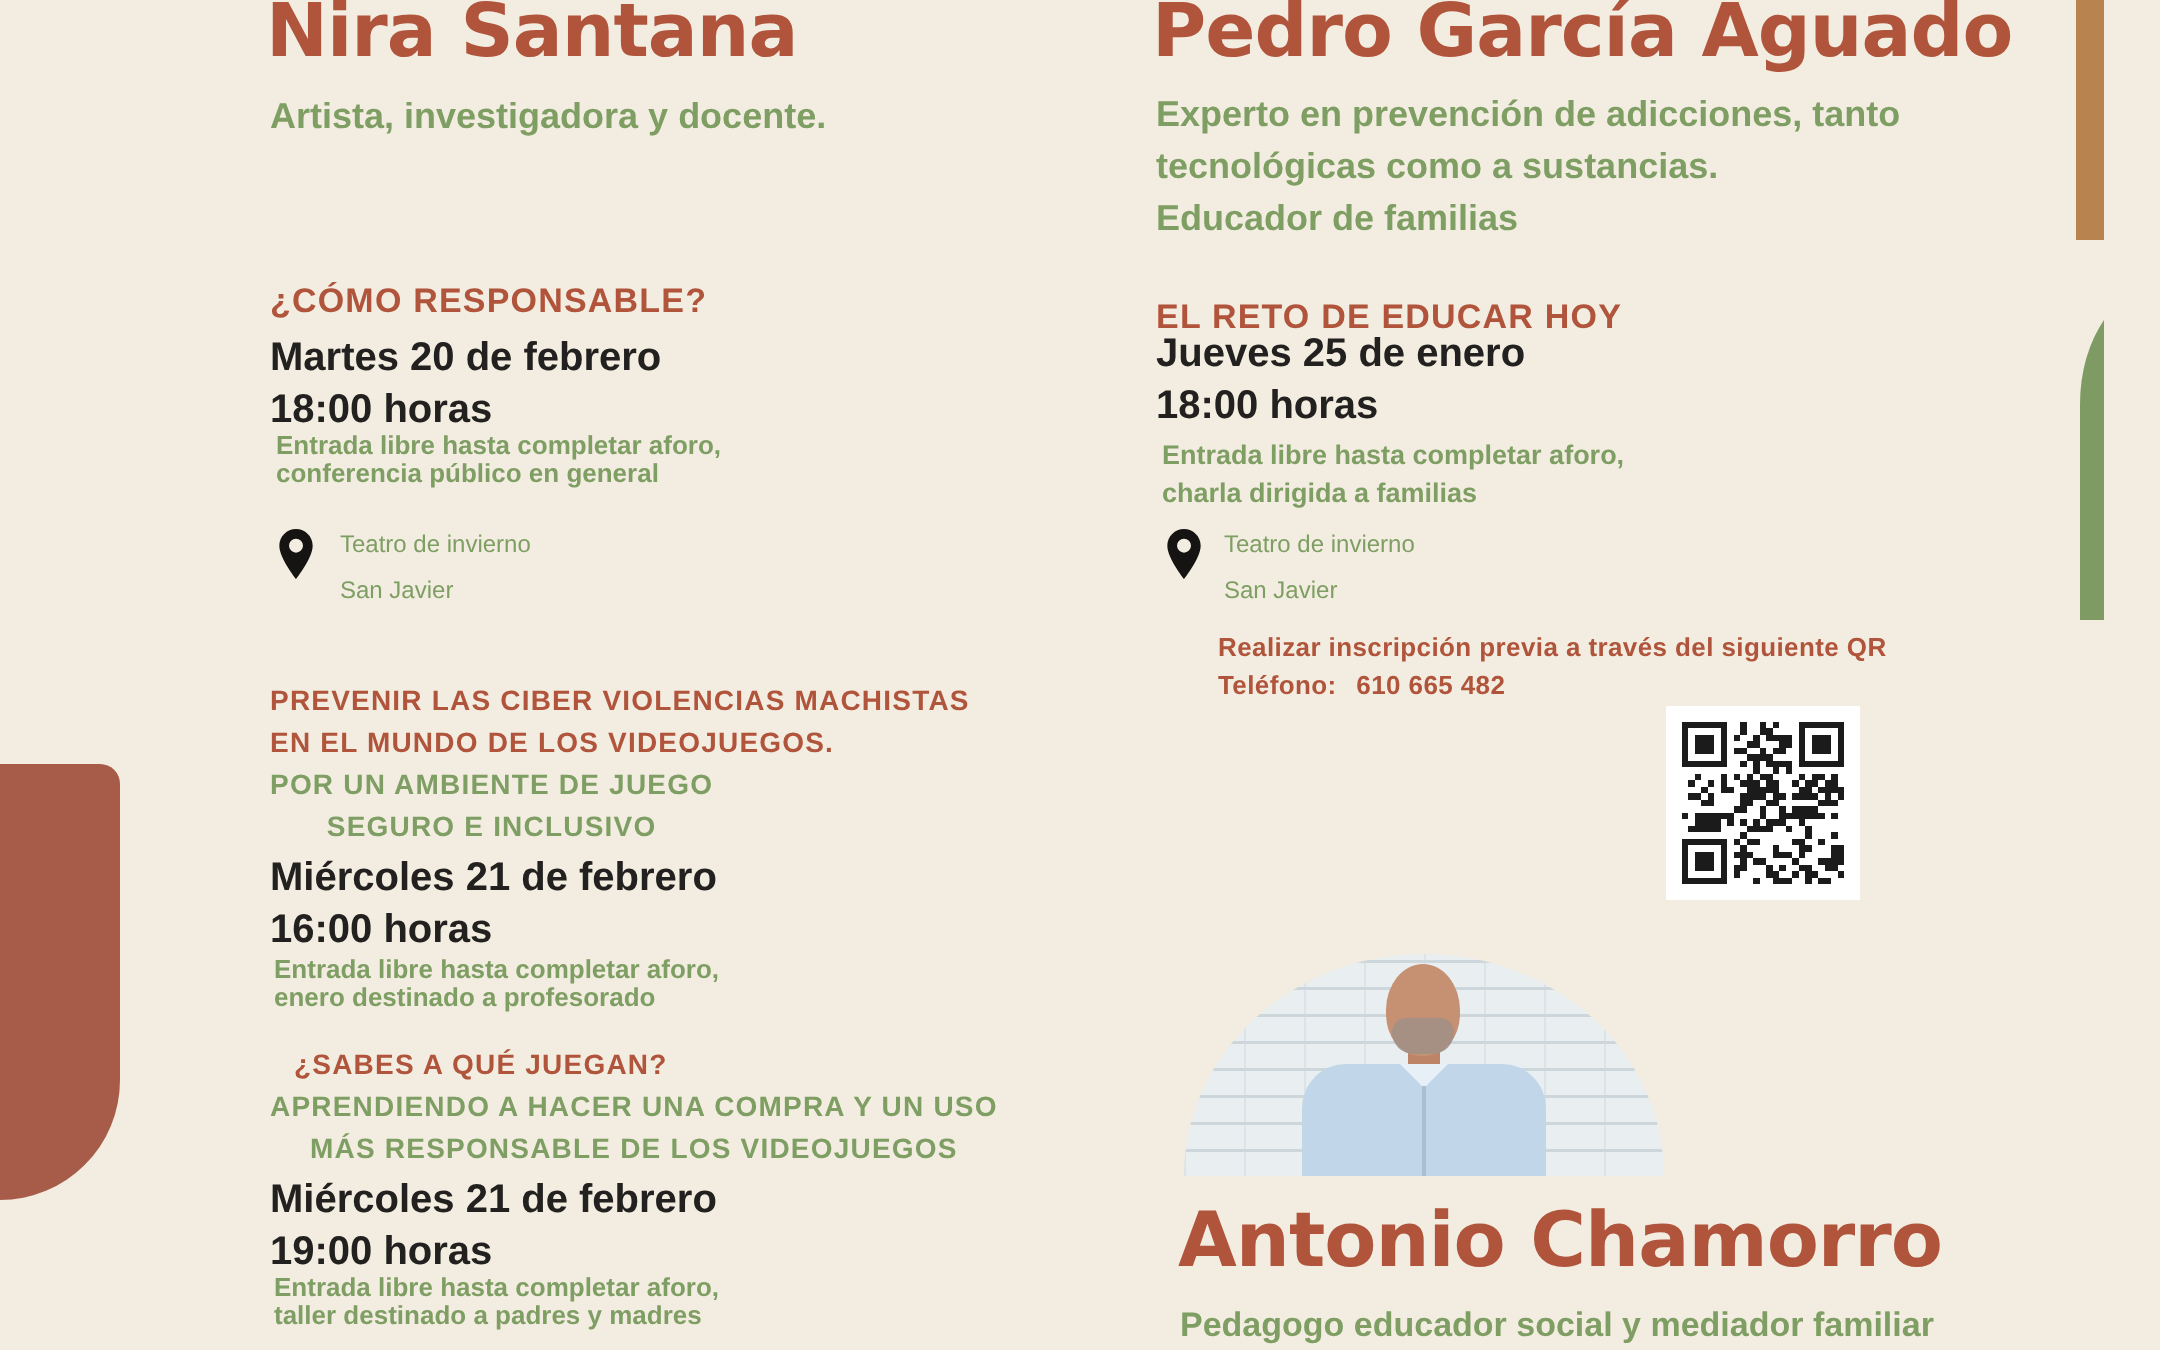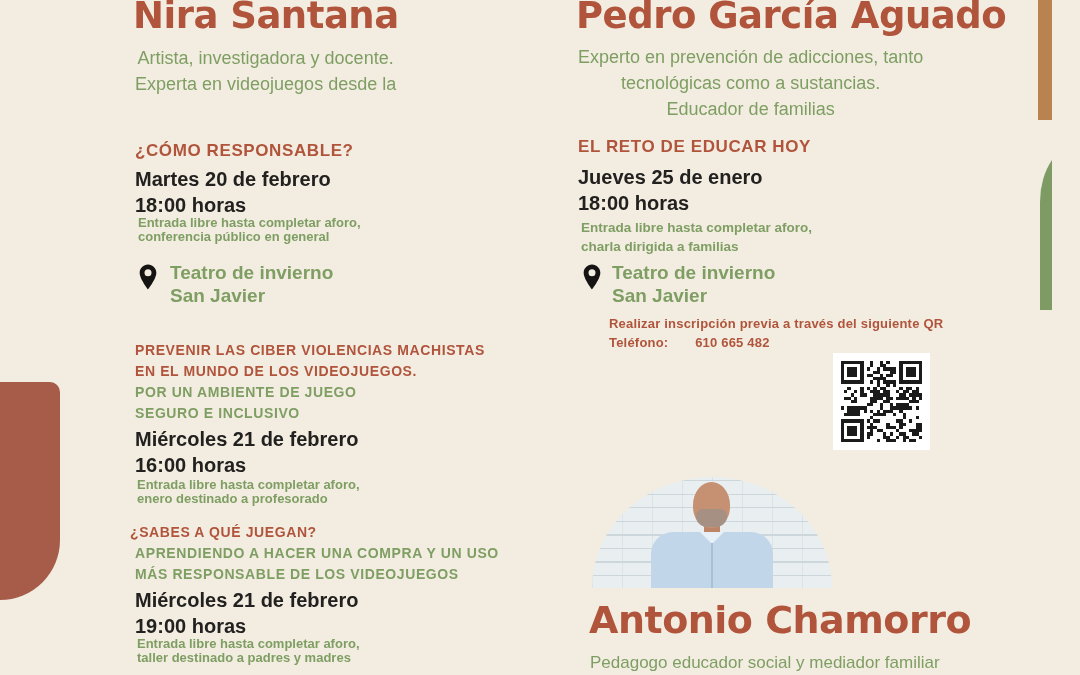--- a/index.html
+++ b/index.html
@@ -8,29 +8,29 @@
     background:#f2ede0;
     font-family:"Liberation Sans",sans-serif;
   }
   .abs{position:absolute;}
   
   .speaker-name{
     font-family:"DejaVu Sans","Liberation Sans",sans-serif;
     font-weight:bold;color:#b1543c;font-size:37px;line-height:40px;
     letter-spacing:-0.5px;white-space:nowrap;
   }
-  .bio{color:#7f9e63;font-weight:normal;font-size:18px;line-height:26px;white-space:nowrap;text-align:center;}
+  .bio{color:#7f9e63;font-weight:bold;font-size:18px;line-height:26px;white-space:nowrap;}
   .head-rust{color:#b1543c;font-weight:bold;text-transform:none;white-space:nowrap;}
-  .head-green{color:#7f9e63;font-weight:bold;white-space:nowrap;}
+  .head-green{color:#7f9e63;font-weight:bold;white-space:nowrap;text-align:center;}
   .ev-title-lg{font-size:17px;line-height:22px;letter-spacing:0.6px;}
   .ev-title-sm{font-size:14px;line-height:21px;letter-spacing:0.6px;}
   .datetime{color:#22211f;font-weight:bold;font-size:20px;line-height:26px;white-space:nowrap;}
   .note{color:#7f9e63;font-weight:bold;font-size:13px;line-height:14px;white-space:nowrap;}
   .note-loose{line-height:19px;font-size:13.5px;}
-  .loc-text{color:#7f9e63;font-weight:bold;font-size:19px;line-height:23px;white-space:nowrap;}
+  .loc-text{color:#7f9e63;font-weight:normal;font-size:12px;line-height:23px;white-space:nowrap;}
   .cta{color:#b1543c;font-weight:bold;font-size:13px;line-height:18px;letter-spacing:0.2px;white-space:nowrap;padding-left:28px;}
   
   .shape-tan{left:1038px;top:0;width:46px;height:120px;background:#b8834f;}
   .shape-green-dome{left:1040px;top:142px;width:44px;height:168px;background:#7d9b62;
     border-top-left-radius:42px 60px;}
   .shape-terracotta{left:-18px;top:382px;width:78px;height:218px;background:#a75c4a;
     border-radius:0 10px 60px 0;}
   
   .pin{width:20px;height:28px;}
   .pin svg{display:block;width:100%;height:100%;fill:#161412;}
@@ -59,21 +59,20 @@
 <div id="poster">
 
   <div class="abs shape-tan"></div>
   <div class="abs shape-green-dome"></div>
   <div class="abs shape-terracotta"></div>
 
   <div class="abs speaker-name" style="left:133px;top:-4px">Nira Santana</div>
 
   <div class="abs bio" style="left:135px;top:45px">
       <div>Artista, investigadora y docente.</div>
-      <div>Experta en videojuegos desde la</div>
     </div>
 
   <div class="abs head-rust ev-title-lg" style="left:135px;top:140px">
       <div>¿CÓMO RESPONSABLE?</div>
     </div>
   <div class="abs datetime" style="left:135px;top:166px">
     <div>Martes 20 de febrero</div>
     <div>18:00 horas</div>
   </div>
   <div class="abs note" style="left:138px;top:216px">
@@ -102,21 +101,21 @@
     </div>
   <div class="abs datetime" style="left:135px;top:426px">
     <div>Miércoles 21 de febrero</div>
     <div>16:00 horas</div>
   </div>
   <div class="abs note" style="left:137px;top:478px">
       <div>Entrada libre hasta completar aforo,</div>
       <div>enero destinado a profesorado</div>
     </div>
 
-  <div class="abs head-rust ev-title-sm" style="left:130px;top:522px">
+  <div class="abs head-rust ev-title-sm" style="left:147px;top:522px">
       <div>¿SABES A QUÉ JUEGAN?</div>
     </div>
   <div class="abs head-green ev-title-sm" style="left:135px;top:543px">
       <div>APRENDIENDO A HACER UNA COMPRA Y UN USO</div>
       <div>MÁS RESPONSABLE DE LOS VIDEOJUEGOS</div>
     </div>
   <div class="abs datetime" style="left:135px;top:587px">
     <div>Miércoles 21 de febrero</div>
     <div>19:00 horas</div>
   </div>
@@ -126,21 +125,21 @@
     </div>
 
   <div class="abs speaker-name" style="left:576px;top:-4px">Pedro García Aguado</div>
 
   <div class="abs bio" style="left:578px;top:44px">
       <div>Experto en prevención de adicciones, tanto</div>
       <div>tecnológicas como a sustancias.</div>
       <div>Educador de familias</div>
     </div>
 
-  <div class="abs head-rust ev-title-lg" style="left:578px;top:136px">
+  <div class="abs head-rust ev-title-lg" style="left:578px;top:148px">
       <div>EL RETO DE EDUCAR HOY</div>
     </div>
   <div class="abs datetime" style="left:578px;top:164px">
     <div>Jueves 25 de enero</div>
     <div>18:00 horas</div>
   </div>
   <div class="abs note note-loose" style="left:581px;top:218px">
       <div>Entrada libre hasta completar aforo,</div>
       <div>charla dirigida a familias</div>
     </div>
@@ -152,21 +151,21 @@
     </span>
     <div class="loc-text" style="margin-left:30px">
         <div>Teatro de invierno</div>
         <div>San Javier</div>
       </div>
   </div>
 
   <div class="abs cta" style="left:581px;top:315px">Realizar inscripción previa a través del siguiente QR</div>
   <div class="abs cta" style="left:581px;top:334px">
     <span>Teléfono:</span>
-    <span style="margin-left:23px">610 665 482</span>
+    <span style="margin-left:6px">610 665 482</span>
   </div>
 
   <div class="abs qr-box">
     <svg id="qr-svg" viewBox="0 0 25 25" shape-rendering="crispEdges">
         <rect x="9" y="0" width="1" height="1" fill="#1b1b1b"></rect>
         <rect x="12" y="0" width="1" height="1" fill="#1b1b1b"></rect>
         <rect x="14" y="0" width="1" height="1" fill="#1b1b1b"></rect>
         <rect x="9" y="1" width="1" height="1" fill="#1b1b1b"></rect>
         <rect x="12" y="1" width="1" height="1" fill="#1b1b1b"></rect>
         <rect x="13" y="1" width="1" height="1" fill="#1b1b1b"></rect>

